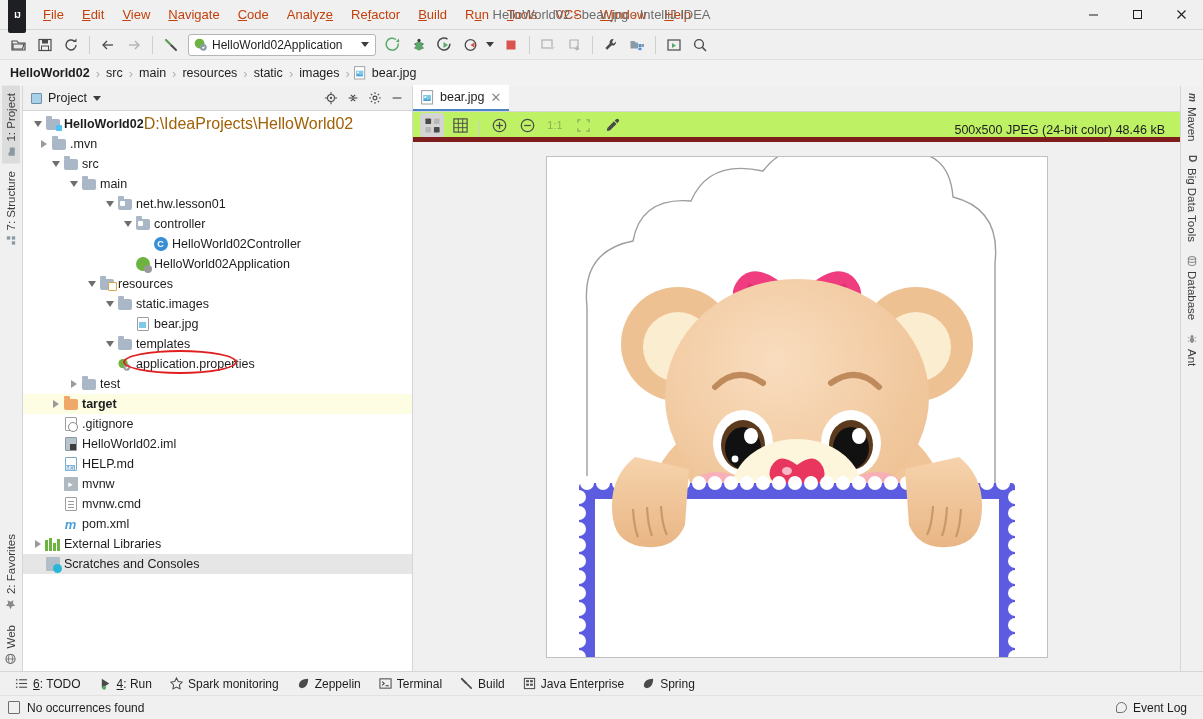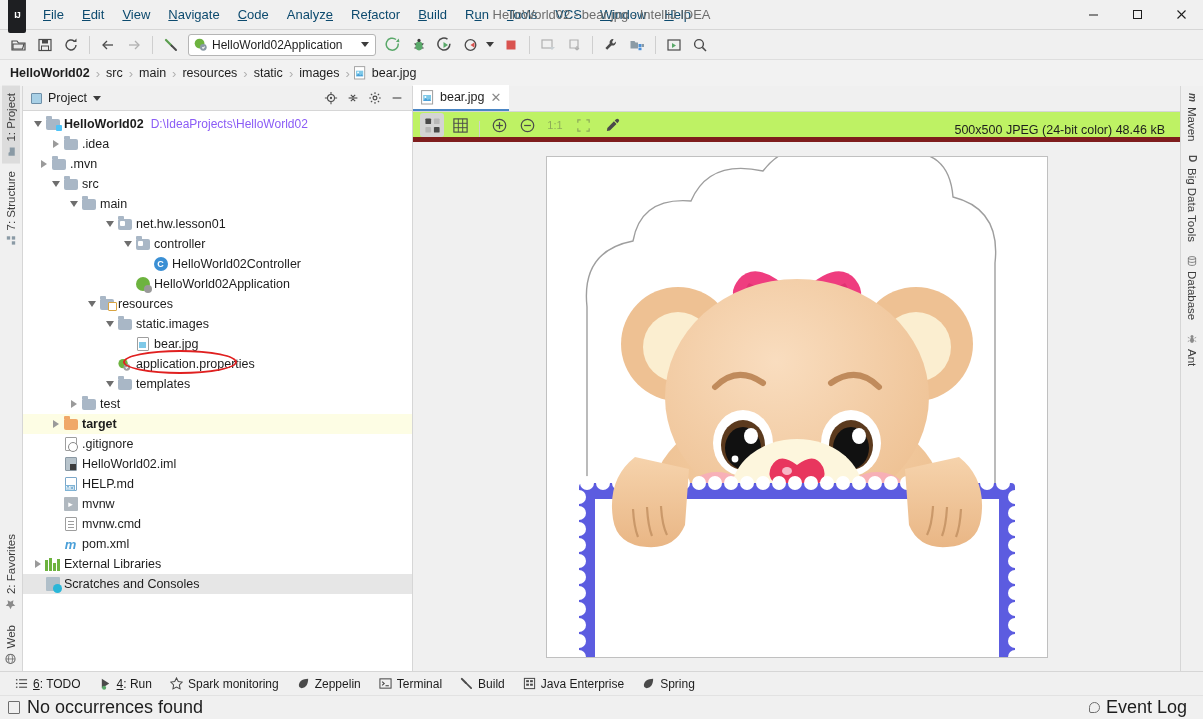--- a/index.html
+++ b/index.html
@@ -12,21 +12,21 @@
   }
   .app { position:relative; width:1203px; height:719px; display:flex; flex-direction:column; background:#f2f2f2; }
 
   
   .titlebar { height:30px; background:#f0f0f0; display:flex; align-items:center;
               border-bottom:1px solid #d6d6d6; position:relative; flex:0 0 30px; }
   .logo { width:18px; height:36px; margin:0 8px 0 8px; background:#1e1f22; border-radius:2px;
           color:#fff; font-size:9px; font-weight:bold; display:flex; align-items:center;
           justify-content:center; letter-spacing:-1px; }
   .menu { display:flex; align-items:center; }
-  .menu-item { padding:4px 9px; font-size:13px; color:#0c4a6e; cursor:default; white-space:nowrap; }
+  .menu-item { padding:4px 9px; font-size:13px; color:#c2410c; cursor:default; white-space:nowrap; }
   .menu-item u { text-decoration:underline; }
   .win-title { position:absolute; left:0; right:0; text-align:center; font-size:13px;
                color:#6e6e6e; pointer-events:none; }
   .win-btns { margin-left:auto; display:flex; height:30px; z-index:2; }
   .win-btn { width:44px; height:30px; display:flex; align-items:center; justify-content:center;
              color:#1d1d1d; font-size:13px; }
 
   
   .toolbar { height:30px; background:#f0f0f0; display:flex; align-items:center;
              padding:0 6px; border-bottom:1px solid #dedede; flex:0 0 30px; }
@@ -80,21 +80,21 @@
   .row.sel { background:#e6e6e6; }
   .tw { width:13px; display:flex; align-items:center; justify-content:center; flex:0 0 13px; }
   .tri { width:0;height:0;border-top:4px solid transparent;border-bottom:4px solid transparent;
          border-left:6px solid #9a9a9a; }
   .tri.open { border-left:4px solid transparent;border-right:4px solid transparent;
               border-top:6px solid #6e6e6e; border-bottom:0; }
   .ic { width:17px; flex:0 0 17px; display:flex; align-items:center; justify-content:center;
         margin-right:3px; }
   .lbl { color:#1d1d1d; }
   .lbl.b { font-weight:bold; }
-  .path { color:#8b5cf6; margin-left:7px; font-size:12px; }
+  .path { color:#a16207; font-size:16px; }
 
   
   .fold { width:14px;height:11px; border-radius:1px 2px 2px 2px; position:relative; background:#a9b7c6; }
   .fold:before { content:''; position:absolute; left:0; top:-3px; width:6px; height:3px;
                  border-radius:1px 1px 0 0; background:#a9b7c6; }
   .fold.blue { background:#7fc9e8; } .fold.blue:before { background:#7fc9e8; }
   .fold.orange { background:#f0a868; } .fold.orange:before { background:#f0a868; }
   .fold.pkg { background:#a9b7c6; }
   .fold.pkg:after { content:''; position:absolute; left:2px; top:2px; width:5px;height:5px;
                     background:#fff; border-radius:1px; }
@@ -149,21 +149,21 @@
   .canvas { flex:1; display:flex; align-items:center; justify-content:center;
             background:#f0f0f0; min-height:0; overflow:hidden; }
   .imgframe { width:502px; height:502px; background:#fff; border:1px solid #c0c0c0; }
 
   
   .twbar { height:24px; background:#f0f0f0; display:flex; align-items:center;
            border-top:1px solid #d6d6d6; padding:0 6px; flex:0 0 24px; }
   .twi { display:flex; align-items:center; gap:5px; padding:2px 9px; font-size:12px; color:#1d1d1d; }
   .twi u { text-decoration:underline; }
   .statusbar { height:24px; background:#f0f0f0; display:flex; align-items:center;
-               padding:0 8px; font-size:18px; color:#1d1d1d; border-top:1px solid #e2e2e2;
+               padding:0 8px; font-size:12px; color:#1d1d1d; border-top:1px solid #e2e2e2;
                flex:0 0 24px; }
   .st-ic { width:12px;height:13px;border:1.4px solid #6e6e6e;border-radius:1px;margin-right:7px; }
   .evt { margin-left:auto; display:flex; align-items:center; gap:6px; padding:2px 8px; }
   .evt-ic { width:11px;height:11px;border:1.5px solid #6e6e6e;border-radius:50% 50% 50% 2px; }
   svg { display:block; }
 </style>
 </head>
 <body>
 
 <div class="app">
@@ -431,29 +431,20 @@
           <div class="row" style="padding-left: 8px;">
             <span class="tw">
               <span class="tri open"></span>
             </span>
             <span class="ic">
               <span class="fold src"></span>
             </span>
             <span class="lbl b">HelloWorld02</span>
             <span class="path">D:\IdeaProjects\HelloWorld02</span>
           </div>
-          <div class="row" style="padding-left: 26px;">
-            <span class="tw">
-              <span class="tri"></span>
-            </span>
-            <span class="ic">
-              <span class="fold"></span>
-            </span>
-            <span class="lbl">.idea</span>
-          </div>
           <div class="row" style="padding-left: 14px;">
             <span class="tw">
               <span class="tri"></span>
             </span>
             <span class="ic">
               <span class="fold"></span>
             </span>
             <span class="lbl">.mvn</span>
           </div>
           <div class="row" style="padding-left: 26px;">
@@ -525,39 +516,39 @@
             <span class="lbl">static.images</span>
           </div>
           <div class="row" style="padding-left: 98px;">
             <span class="tw"></span>
             <span class="ic">
               <span class="doc img"></span>
             </span>
             <span class="lbl">bear.jpg</span>
           </div>
           <div class="ann" style="left: 100px; top: 239px; width: 114px; height: 24px; position: absolute;"></div>
+          <div class="row" style="padding-left: 80px;">
+            <span class="tw">
+              <span class="tri open"></span>
+            </span>
+            <span class="ic">
+              <span class="fold"></span>
+            </span>
+            <span class="lbl">templates</span>
+          </div>
           <div class="row" style="padding-left: 80px;">
             <span class="tw"></span>
             <span class="ic">
               <svg width="15" height="15" viewBox="0 0 16 16">
                 <circle cx="6.5" cy="7" r="5" fill="#6db33f"></circle>
                 <circle cx="10.5" cy="11" r="3.6" fill="#9e9e9e"></circle>
                 <path d="M9.2 11l1 1 1.7-1.9" stroke="#fff" stroke-width="1.1" fill="none"></path>
               </svg>
             </span>
             <span class="lbl">application.properties</span>
-          </div>
-          <div class="row" style="padding-left: 80px;">
-            <span class="tw">
-              <span class="tri open"></span>
-            </span>
-            <span class="ic">
-              <span class="fold"></span>
-            </span>
-            <span class="lbl">templates</span>
           </div>
           <div class="row" style="padding-left: 44px;">
             <span class="tw">
               <span class="tri"></span>
             </span>
             <span class="ic">
               <span class="fold"></span>
             </span>
             <span class="lbl">test</span>
           </div>

